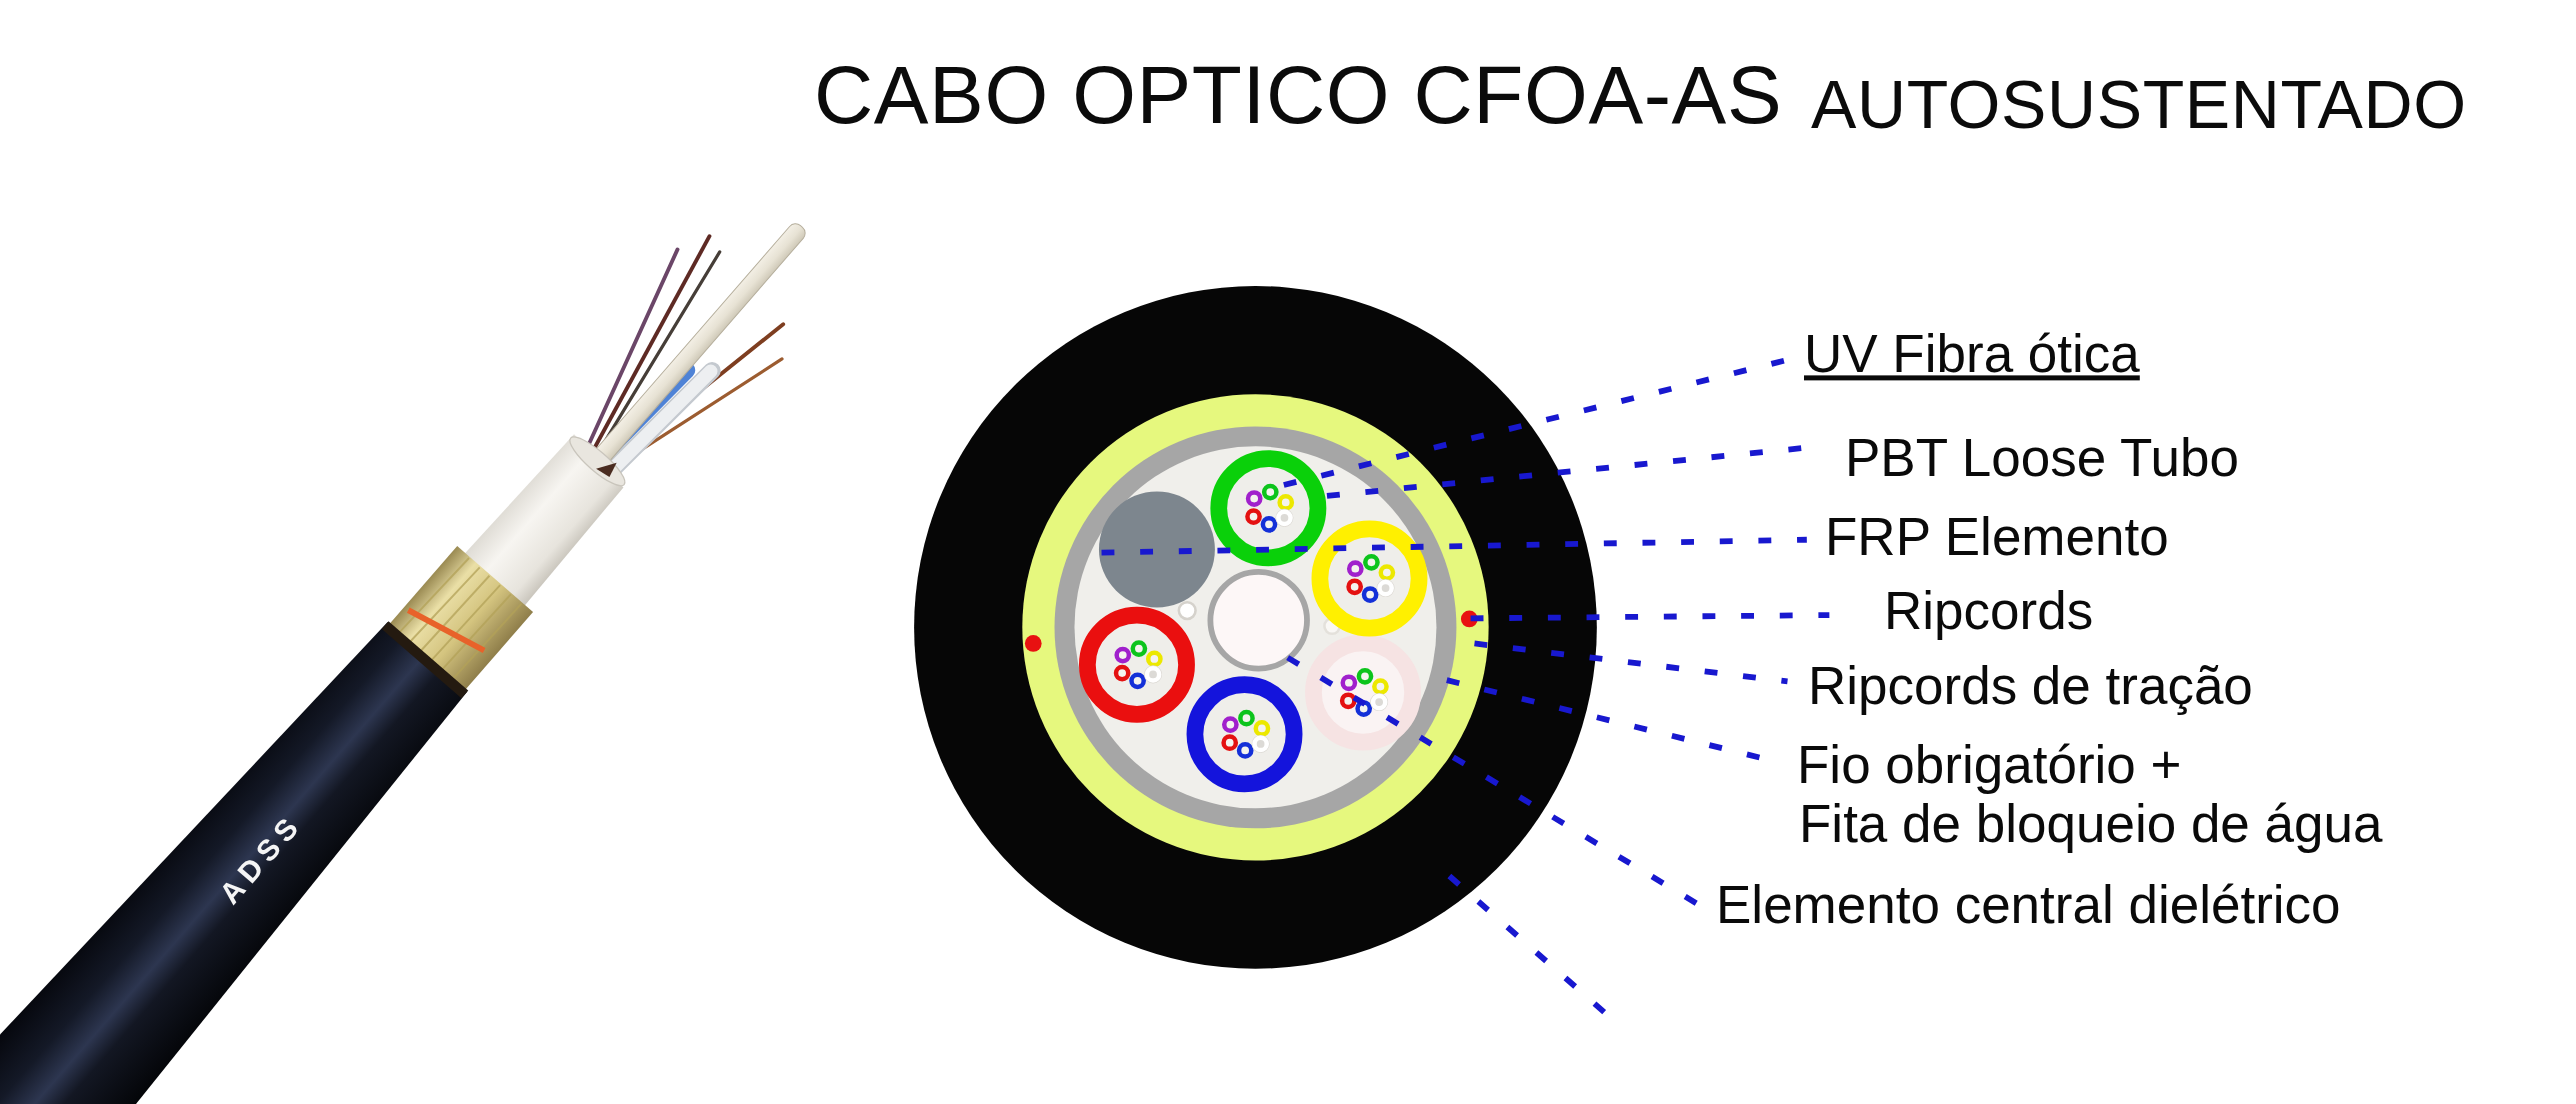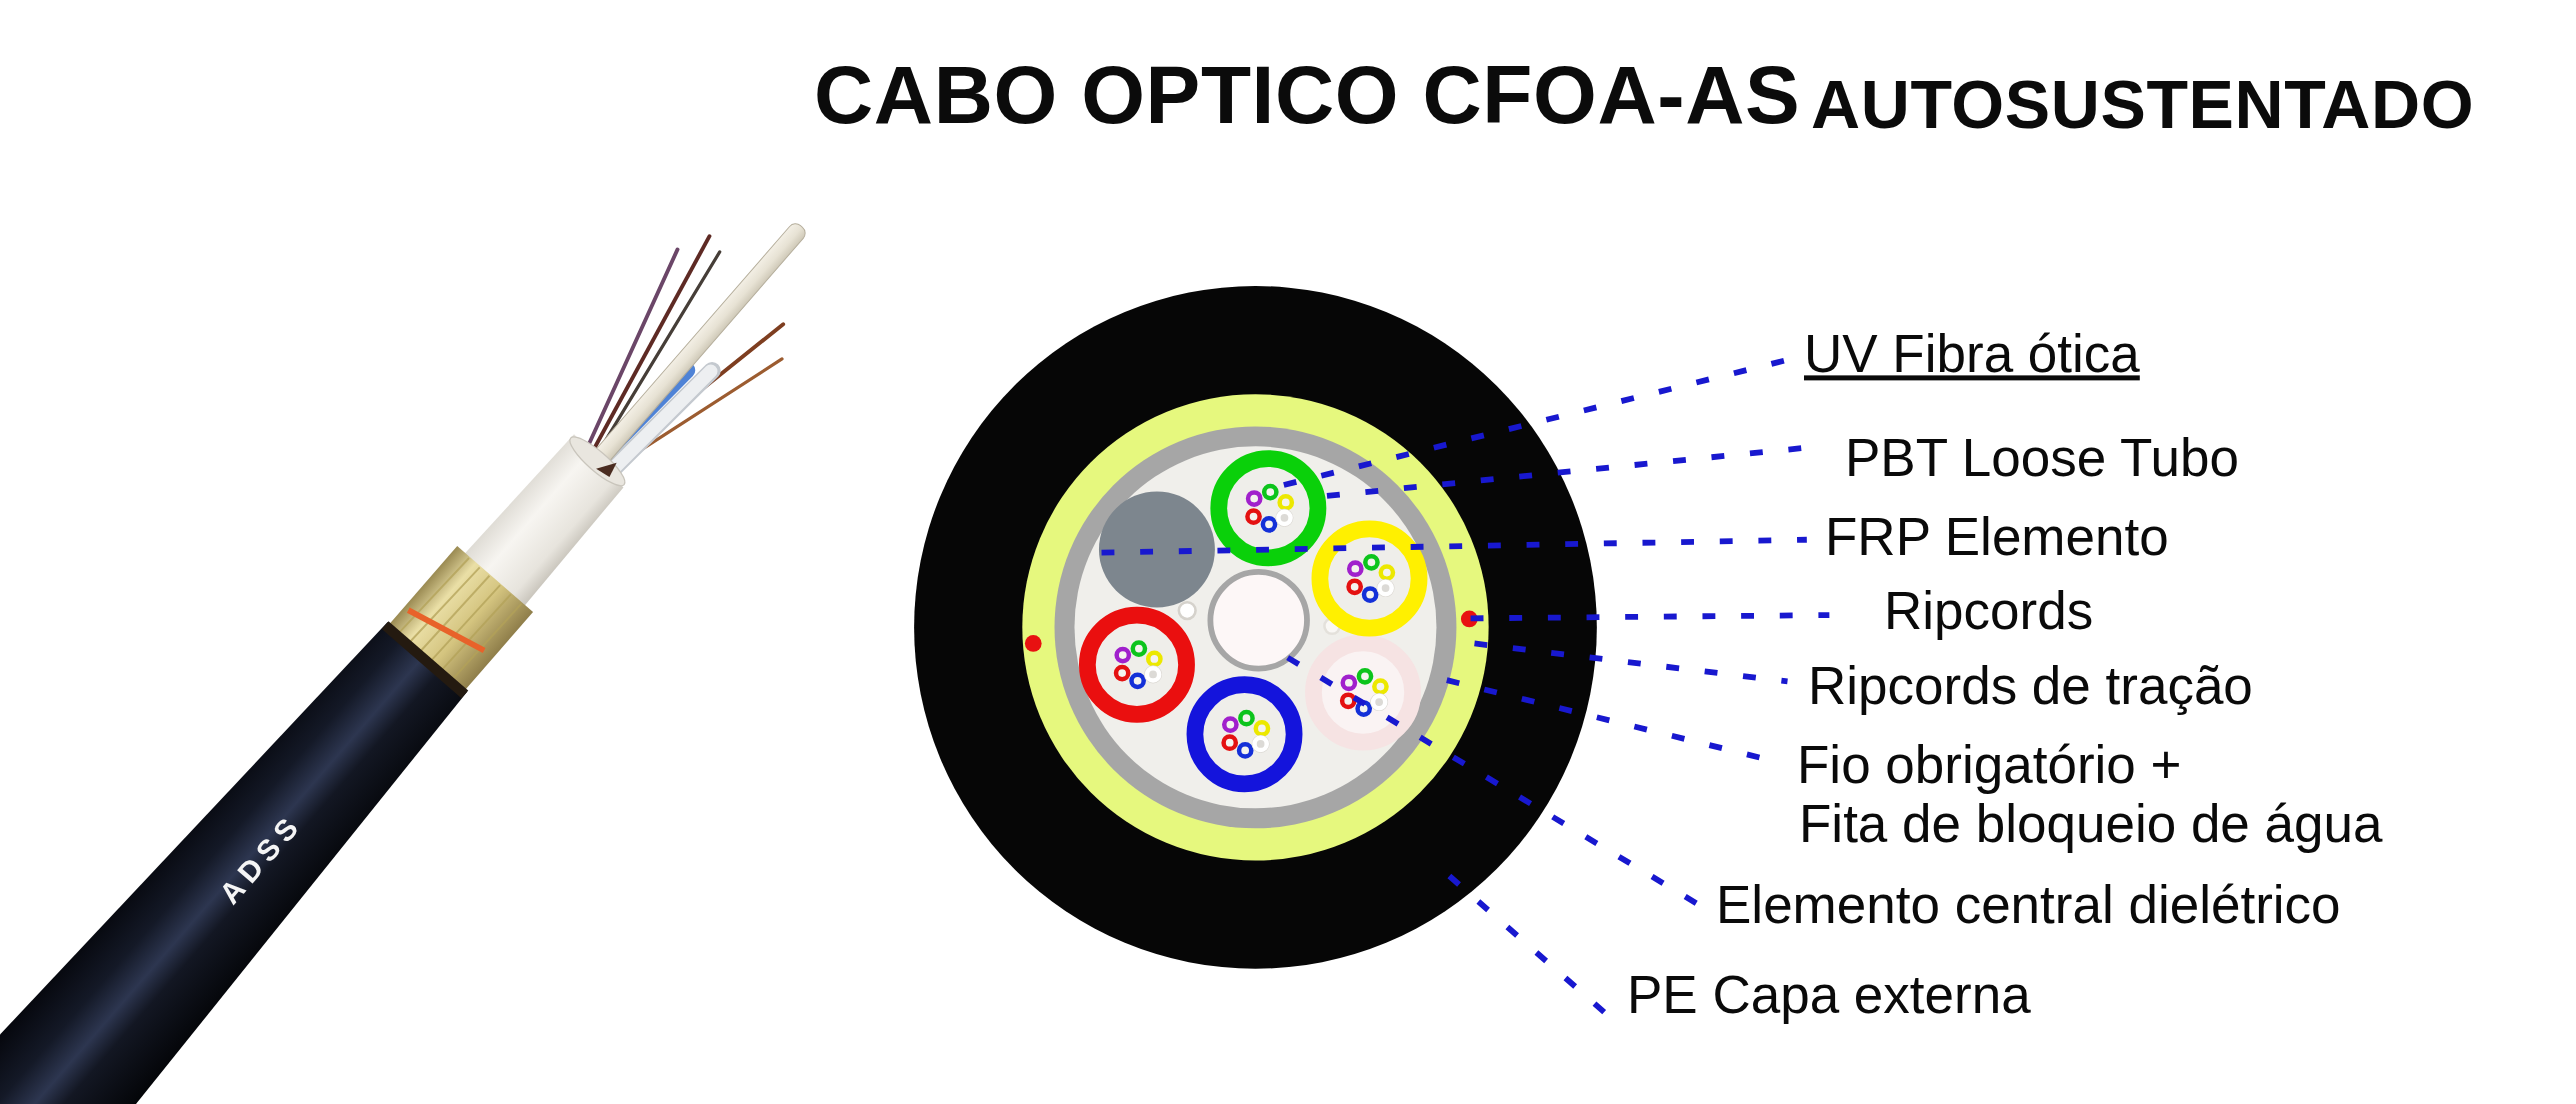--- a/index.html
+++ b/index.html
@@ -3,21 +3,21 @@
 <meta charset="utf-8">
 <style>
   html,body{margin:0;padding:0;background:#ffffff;}
   .stage{
     position:relative;
     width:2576px;height:1104px;
     overflow:hidden;
     background:#ffffff;
     font-family:"Liberation Sans", sans-serif;
   }
-  .title-row{position:absolute;left:0;top:0;width:2144px;height:167px;font-weight:bold;}
+  .title-row{position:absolute;left:0;top:0;width:2144px;height:167px;}
   .page-title{
     position:absolute;left:814px;top:54px;
     font-size:82px;line-height:1.0;color:#0b0b0b;
     letter-spacing:0.6px;white-space:nowrap;
   }
   .page-subtitle{
     position:absolute;left:1811px;top:70px;
     font-size:68px;line-height:1.0;color:#0b0b0b;
     letter-spacing:0.6px;white-space:nowrap;
   }
@@ -187,16 +187,15 @@
   </svg>
 
   <div class="lbl" style="left:1804px;top:356px;text-decoration:underline;">UV Fibra ótica</div>
   <div class="lbl" style="left:1825px;top:460px;margin-left:20px;">PBT Loose Tubo</div>
   <div class="lbl" style="left:1825px;top:539px;">FRP Elemento</div>
   <div class="lbl" style="left:1847px;top:613px;margin-left:37px;">Ripcords</div>
   <div class="lbl" style="left:1808px;top:688px;">Ripcords de tração</div>
   <div class="lbl" style="left:1797px;top:767px;">Fio obrigatório +</div>
   <div class="lbl" style="left:1799px;top:826px;text-align:center;">Fita de bloqueio de água</div>
   <div class="lbl" style="left:1716px;top:907px;">Elemento central dielétrico</div>
-  <div class="lbl" style="left:1627px;top:997px;">PE Capa externa</div>
 
 </div>
 
 
 </body></html>

